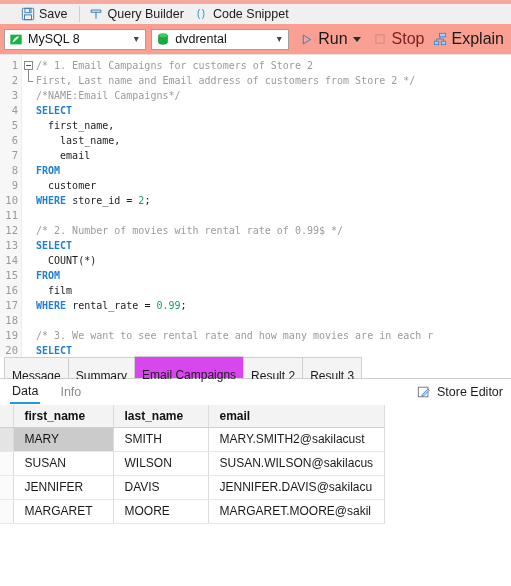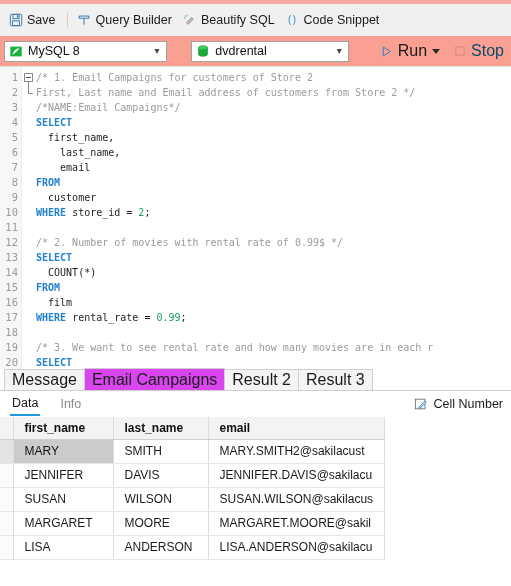--- a/index.html
+++ b/index.html
@@ -26,26 +26,26 @@
 
   
   .top-strip {
     height: 4px;
     background: #f5a9a0;
     flex: 0 0 auto;
   }
 
   
   .toolbar {
-    height: 32px;
+    height: 20px;
     flex: 0 0 auto;
     background: #f0f0f0;
     display: flex;
     align-items: center;
-    padding: 0 4px;
+    padding: 0 16px;
     box-sizing: border-box;
   }
   .tb-btn {
     display: flex;
     align-items: center;
     height: 22px;
     padding: 0 6px 0 4px;
     gap: 4px;
     white-space: nowrap;
     cursor: default;
@@ -117,21 +117,21 @@
     display: flex;
     align-items: center;
     gap: 4px;
     height: 22px;
     padding: 0 3px;
     white-space: nowrap;
     font-size: 16px;
     color: #1b1b1b;
     cursor: default;
   }
-  .pink-btn.disabled { color: #0c4a6e; }
+  .pink-btn.disabled { color: #7f1d1d; }
   .tri-down {
     width: 0; height: 0;
     border-left: 4px solid transparent;
     border-right: 4px solid transparent;
     border-top: 5px solid #2b2b2b;
     margin: 0 4px 0 1px;
   }
 
   
   .editor {
@@ -223,22 +223,22 @@
     background: #ffffff;
     border-bottom: 1px solid #cfcfcf;
     display: flex;
     align-items: flex-end;
     padding-left: 4px;
     box-sizing: border-box;
   }
   .res-tab {
     height: 21px;
     line-height: 20px;
-    padding: 0 7px;
-    font-size: 16px;
+    padding: 8px 7px;
+    font-size: 12px;
     color: #1b1b1b;
     border: 1px solid #cfcfcf;
     border-bottom: none;
     background: #f4f4f4;
     margin-right: -1px;
     white-space: nowrap;
     cursor: default;
     box-sizing: border-box;
   }
   .res-tab.active {
@@ -348,29 +348,20 @@
       <span class="tb-icon">
         <svg width="14" height="14" viewBox="0 0 16 16">
           <path d="M2.5 3.5 H13.5" stroke="#3f7fb5" stroke-width="1.2" fill="none"></path>
           <path d="M2.5 3.5 V6 H13.5 V3.5" stroke="#3f7fb5" stroke-width="1.2" fill="none"></path>
           <path d="M8 6 V13.5" stroke="#3f7fb5" stroke-width="1.2" fill="none"></path>
         </svg>
       </span>
       <span>Query Builder</span>
     </div>
 
-    <div class="tb-btn">
-      <span class="tb-icon">
-        <svg width="14" height="14" viewBox="0 0 16 16">
-          <path d="M5 11 L11 5 L13 7 L7 13 Z" fill="#bcbcbc" stroke="#8a8a8a" stroke-width="0.8"></path>
-          <path d="M3 3 L4.4 4.4 M2 6 L3.8 5.6 M6 2 L5.6 3.8" stroke="#3f9fd0" stroke-width="1.1" fill="none"></path>
-        </svg>
-      </span>
-      <span>Beautify SQL</span>
-    </div>
 
     <div class="tb-btn">
       <span class="tb-icon">
         <svg width="14" height="14" viewBox="0 0 16 16">
           <path d="M6.5 2.5 C4 4.5 4 11.5 6.5 13.5" stroke="#3f9fd0" stroke-width="1.2" fill="none"></path>
           <path d="M9.5 2.5 C12 4.5 12 11.5 9.5 13.5" stroke="#3f9fd0" stroke-width="1.2" fill="none"></path>
         </svg>
       </span>
       <span>Code Snippet</span>
     </div>
@@ -413,20 +404,31 @@
 
       <div class="pink-btn disabled">
         <span class="tb-icon">
           <svg width="12" height="12" viewBox="0 0 16 16">
             <rect x="2.5" y="2.5" width="11" height="11" fill="none" stroke="#d08a80" stroke-width="1.3"></rect>
           </svg>
         </span>
         <span>Stop</span>
       </div>
 
+      <div class="pink-btn">
+        <span class="tb-icon">
+          <svg width="14" height="14" viewBox="0 0 16 16">
+            <rect x="7.5" y="1.5" width="7" height="4" fill="#9fd2f0" stroke="#2f7fd0" stroke-width="0.9"></rect>
+            <rect x="1.5" y="10.5" width="5" height="4" fill="#9fd2f0" stroke="#2f7fd0" stroke-width="0.9"></rect>
+            <rect x="9.5" y="10.5" width="5" height="4" fill="#9fd2f0" stroke="#2f7fd0" stroke-width="0.9"></rect>
+            <path d="M4 10.5 V8 H12 V10.5 M8 8 V5.5" stroke="#2f7fd0" stroke-width="0.9" fill="none"></path>
+          </svg>
+        </span>
+        <span>Explain</span>
+      </div>
     </div>
   </div>
 
   <div class="editor">
     <div class="gutter">
         <div class="ln">1</div>
         <div class="ln">2</div>
         <div class="ln">3</div>
         <div class="ln">4</div>
         <div class="ln">5</div>
@@ -449,39 +451,40 @@
     <div class="foldcol">
       <div class="fold-box"></div>
       <div class="fold-line"></div>
       <div class="fold-foot"></div>
     </div>
     <div class="code"><div class="row"><span class="c-comment">/* 1. Email Campaigns for customers of Store 2</span></div><div class="row"><span class="c-comment">First, Last name and Email address of customers from Store 2 */</span></div><div class="row"><span class="c-comment">/*NAME:Email Campaigns*/</span></div><div class="row"><span class="c-kw">SELECT</span></div><div class="row"><span class="c-plain">  first_name,</span></div><div class="row"><span class="c-plain">    last_name,</span></div><div class="row"><span class="c-plain">    email</span></div><div class="row"><span class="c-kw">FROM</span></div><div class="row"><span class="c-plain">  customer</span></div><div class="row"><span class="c-kw">WHERE</span><span class="c-plain"> store_id = </span><span class="c-num">2</span><span class="c-plain">;</span></div><div class="row">&nbsp;</div><div class="row"><span class="c-comment">/* 2. Number of movies with rental rate of 0.99$ */</span></div><div class="row"><span class="c-kw">SELECT</span></div><div class="row"><span class="c-plain">  COUNT(*)</span></div><div class="row"><span class="c-kw">FROM</span></div><div class="row"><span class="c-plain">  film</span></div><div class="row"><span class="c-kw">WHERE</span><span class="c-plain"> rental_rate = </span><span class="c-num">0.99</span><span class="c-plain">;</span></div><div class="row">&nbsp;</div><div class="row"><span class="c-comment">/* 3. We want to see rental rate and how many movies are in each r</span></div><div class="row"><span class="c-kw">SELECT</span></div></div>
   </div>
 
   <div class="res-tabs">
       <div class="res-tab">Message</div>
+      <div class="res-tab">Summary</div>
       <div class="res-tab active">Email Campaigns</div>
       <div class="res-tab">Result 2</div>
       <div class="res-tab">Result 3</div>
     </div>
 
   <div class="data-bar">
     <div class="subtab-host" style="display:flex;align-items:center;">
         <div class="subtab active">Data</div>
         <div class="subtab">Info</div>
       </div>
     <div class="spacer"></div>
     <div class="cell-editor">
       <span class="tb-icon">
         <svg width="14" height="14" viewBox="0 0 16 16">
           <rect x="1.5" y="2.5" width="11" height="11" fill="none" stroke="#6b6b6b" stroke-width="1"></rect>
           <path d="M6 11 L12.5 4.5 L14 6 L7.5 12.5 L5.5 13 Z" fill="#bfe4f7" stroke="#2f7fd0" stroke-width="1"></path>
         </svg>
       </span>
-      <span>Cell Number</span>
+      <span>Store Editor</span>
     </div>
   </div>
 
   <div class="grid-wrap">
     <table class="grid">
       <thead>
         <tr id="hdr-row">
           <th class="col-rowhdr"></th>
         <th class="col-first">first_name</th>
             <th class="col-last">last_name</th>
@@ -490,39 +493,33 @@
       </thead>
       <tbody id="body-rows">
           <tr class="row-sel">
             <td class="col-rowhdr"></td>
             <td class="col-first sel">MARY</td>
             <td class="col-last">SMITH</td>
             <td class="col-email">MARY.SMITH2@sakilacust</td>
           </tr>
           <tr>
             <td class="col-rowhdr"></td>
+            <td class="col-first">SUSAN</td>
+            <td class="col-last">WILSON</td>
+            <td class="col-email">SUSAN.WILSON@sakilacus</td>
+          </tr>
+          <tr>
+            <td class="col-rowhdr"></td>
             <td class="col-first">JENNIFER</td>
             <td class="col-last">DAVIS</td>
             <td class="col-email">JENNIFER.DAVIS@sakilacu</td>
-          </tr>
-          <tr>
-            <td class="col-rowhdr"></td>
-            <td class="col-first">SUSAN</td>
-            <td class="col-last">WILSON</td>
-            <td class="col-email">SUSAN.WILSON@sakilacus</td>
           </tr>
           <tr>
             <td class="col-rowhdr"></td>
             <td class="col-first">MARGARET</td>
             <td class="col-last">MOORE</td>
             <td class="col-email">MARGARET.MOORE@sakil</td>
           </tr>
-          <tr>
-            <td class="col-rowhdr"></td>
-            <td class="col-first">LISA</td>
-            <td class="col-last">ANDERSON</td>
-            <td class="col-email">LISA.ANDERSON@sakilacu</td>
-          </tr>
         </tbody>
     </table>
   </div>
 
 </div>
 
 </body></html>

